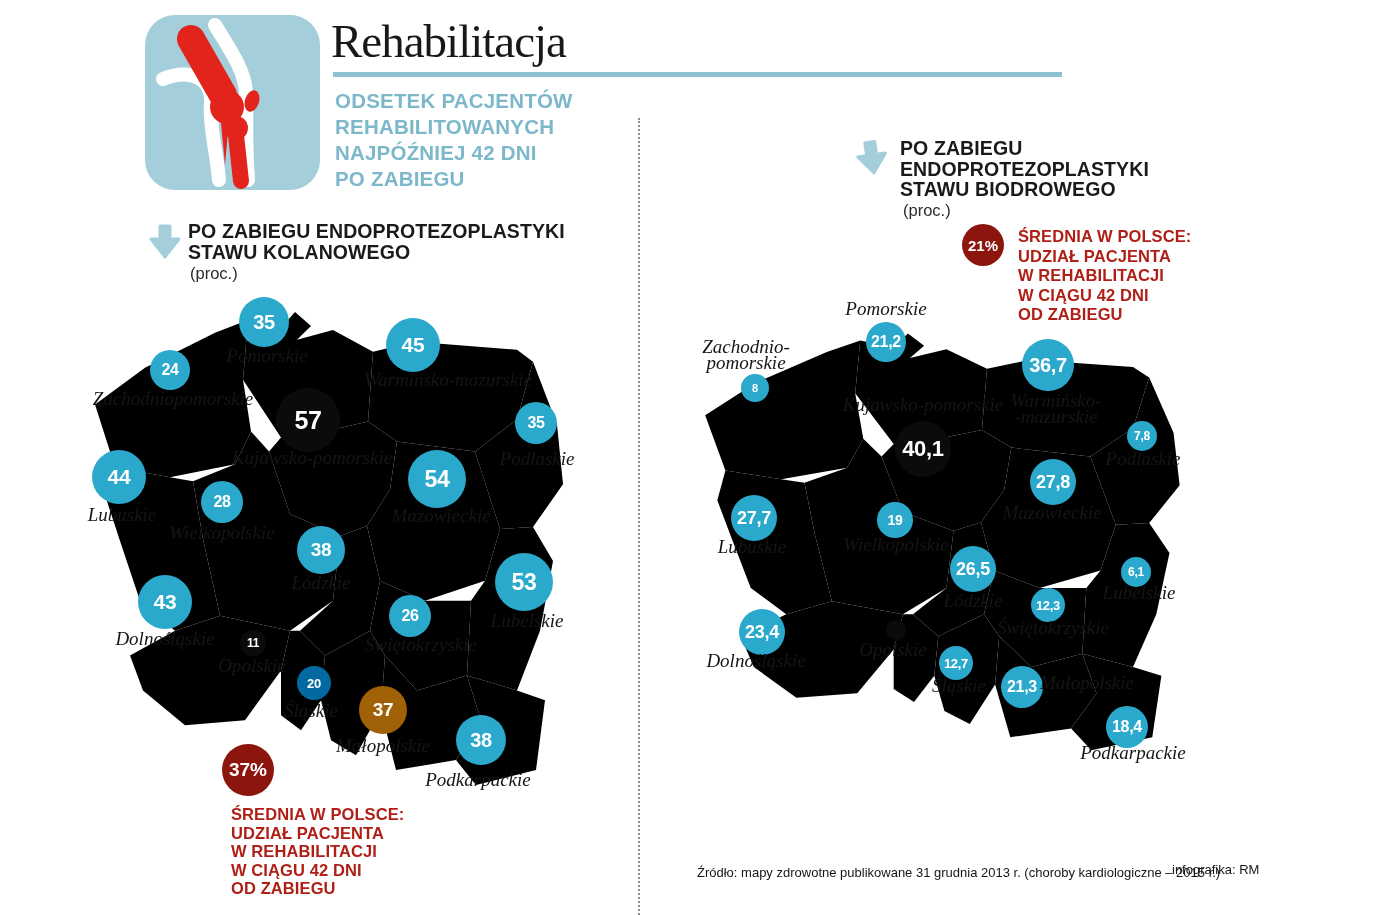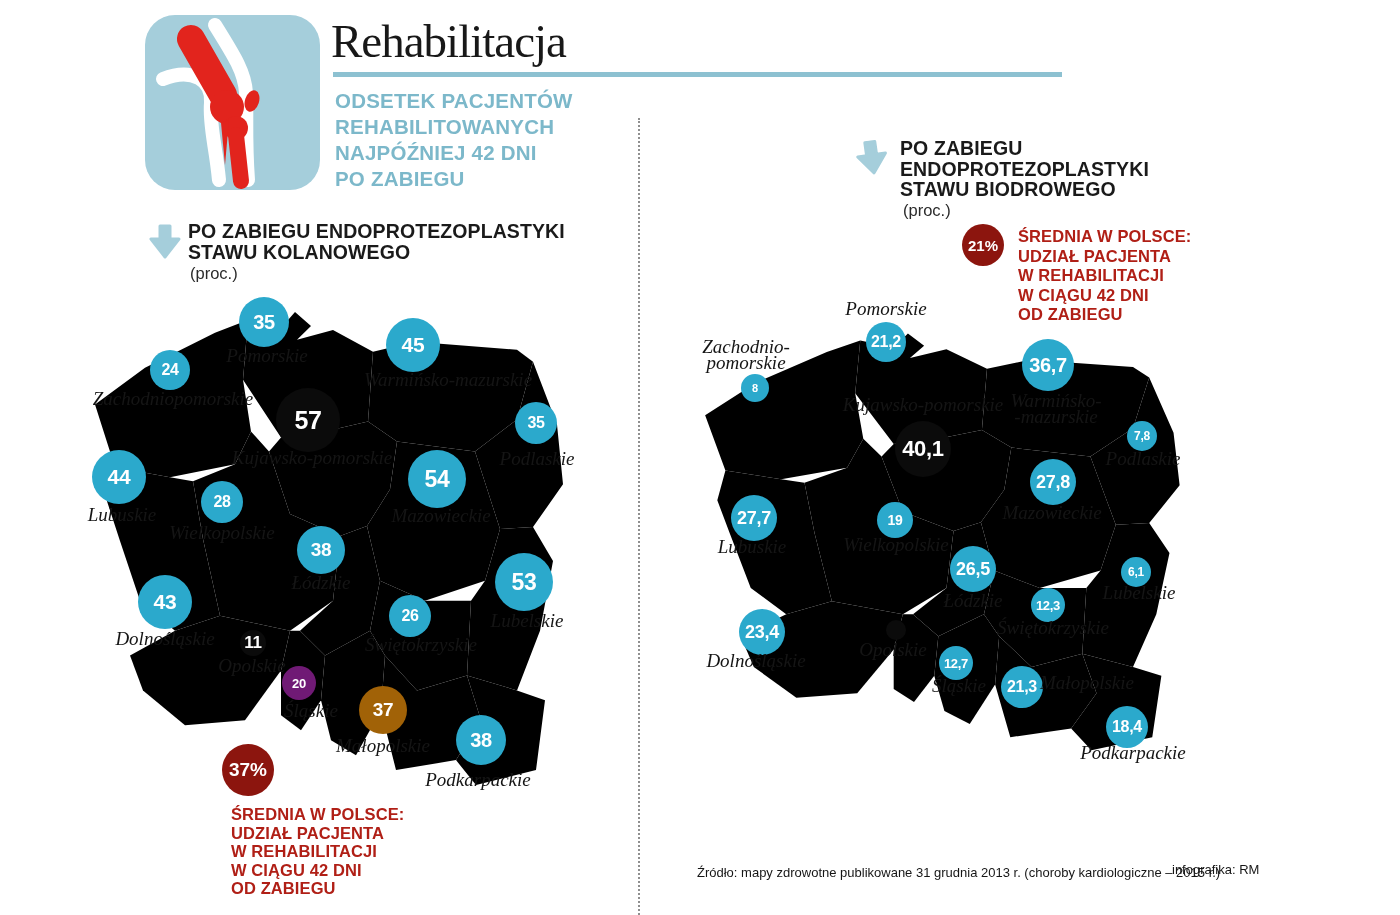--- a/index.html
+++ b/index.html
@@ -111,23 +111,23 @@
       <div class="bubble" style="left: 323px; top: 155px; height: 58px; width: 58px; background: rgb(43, 169, 204); font-size: 23px;">54</div>
       <div class="rlabel" style="left: 356px; top: 211px; line-height: 20px;">Mazowieckie</div>
       <div class="bubble" style="left: 212px; top: 231px; height: 48px; width: 48px; background: rgb(43, 169, 204); font-size: 19px;">38</div>
       <div class="rlabel" style="left: 236px; top: 278px; line-height: 20px;">Łódzkie</div>
       <div class="bubble" style="left: 410px; top: 258px; height: 58px; width: 58px; background: rgb(43, 169, 204); font-size: 23px;">53</div>
       <div class="rlabel" style="left: 442px; top: 316px; line-height: 20px;">Lubelskie</div>
       <div class="bubble" style="left: 53px; top: 280px; height: 54px; width: 54px; background: rgb(43, 169, 204); font-size: 21px;">43</div>
       <div class="rlabel" style="left: 80px; top: 334px; line-height: 20px;">Dolnośląskie</div>
       <div class="bubble" style="left: 304px; top: 300px; height: 42px; width: 42px; background: rgb(43, 169, 204); font-size: 16px;">26</div>
       <div class="rlabel" style="left: 336px; top: 340px; line-height: 20px;">Świętokrzyskie</div>
-      <div class="bubble" style="left: 155px; top: 335px; height: 26px; width: 26px; background: rgb(11, 11, 11); font-size: 17px;">11</div>
+      <div class="bubble" style="left: 155px; top: 335px; height: 26px; width: 26px; background: rgb(11, 11, 11); font-size: 12px;">11</div>
       <div class="rlabel" style="left: 167px; top: 361px; line-height: 20px;">Opolskie</div>
-      <div class="bubble" style="left: 197px; top: 371px; height: 34px; width: 34px; background: #701a75; font-size: 13px;">20</div>
+      <div class="bubble" style="left: 212px; top: 371px; height: 34px; width: 34px; background: #0369a1; font-size: 13px;">20</div>
       <div class="rlabel" style="left: 226px; top: 406px; line-height: 20px;">Śląskie</div>
       <div class="bubble" style="left: 274px; top: 391px; height: 48px; width: 48px; background: #a16207; font-size: 19px;">37</div>
       <div class="rlabel" style="left: 298px; top: 441px; line-height: 20px;">Małopolskie</div>
       <div class="bubble" style="left: 371px; top: 420px; height: 50px; width: 50px; background: rgb(43, 169, 204); font-size: 20px;">38</div>
       <div class="rlabel" style="left: 393px; top: 475px; line-height: 20px;">Podkarpackie</div>
     </div>
   <div class="avg-circle" style="left:222px;top:744px;width:52px;height:52px;background:#8c150e;font-size:19px">37%</div>
   <div class="avg-text" style="left:231px;top:805px;font-size:16.5px;line-height:18.5px;color:#b01f16">ŚREDNIA W POLSCE:
 UDZIAŁ PACJENTA
 W REHABILITACJI

